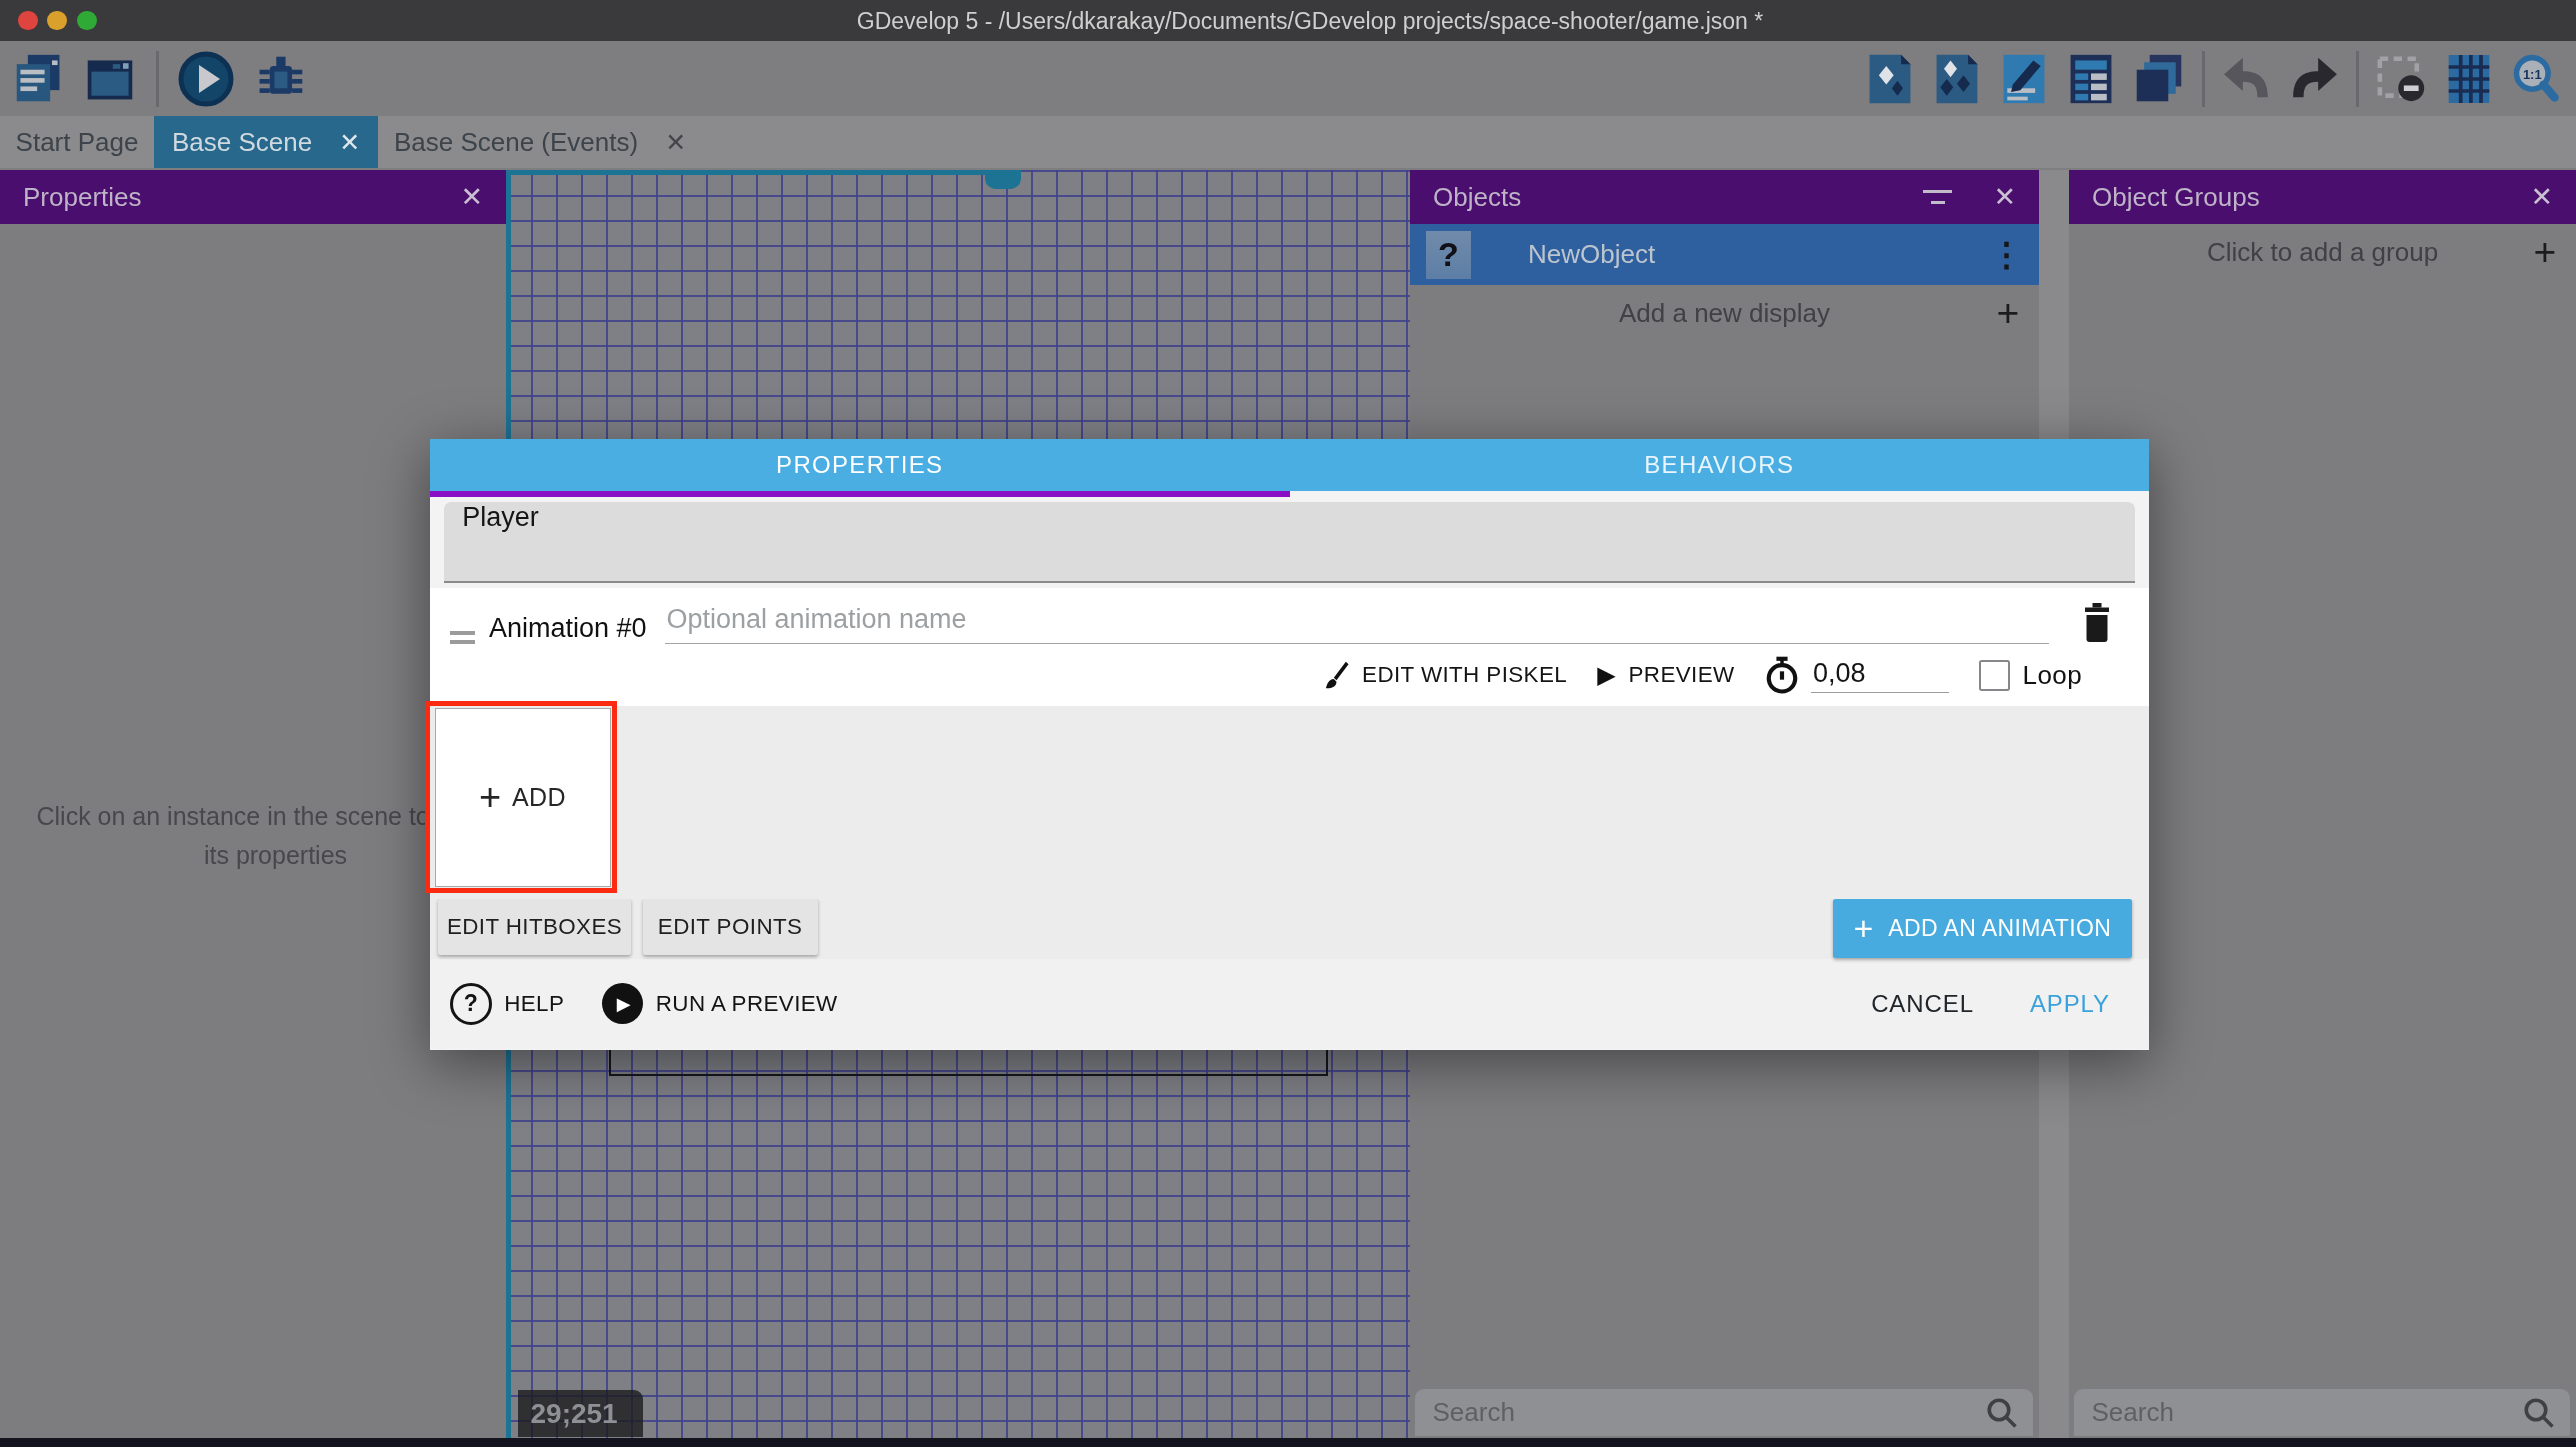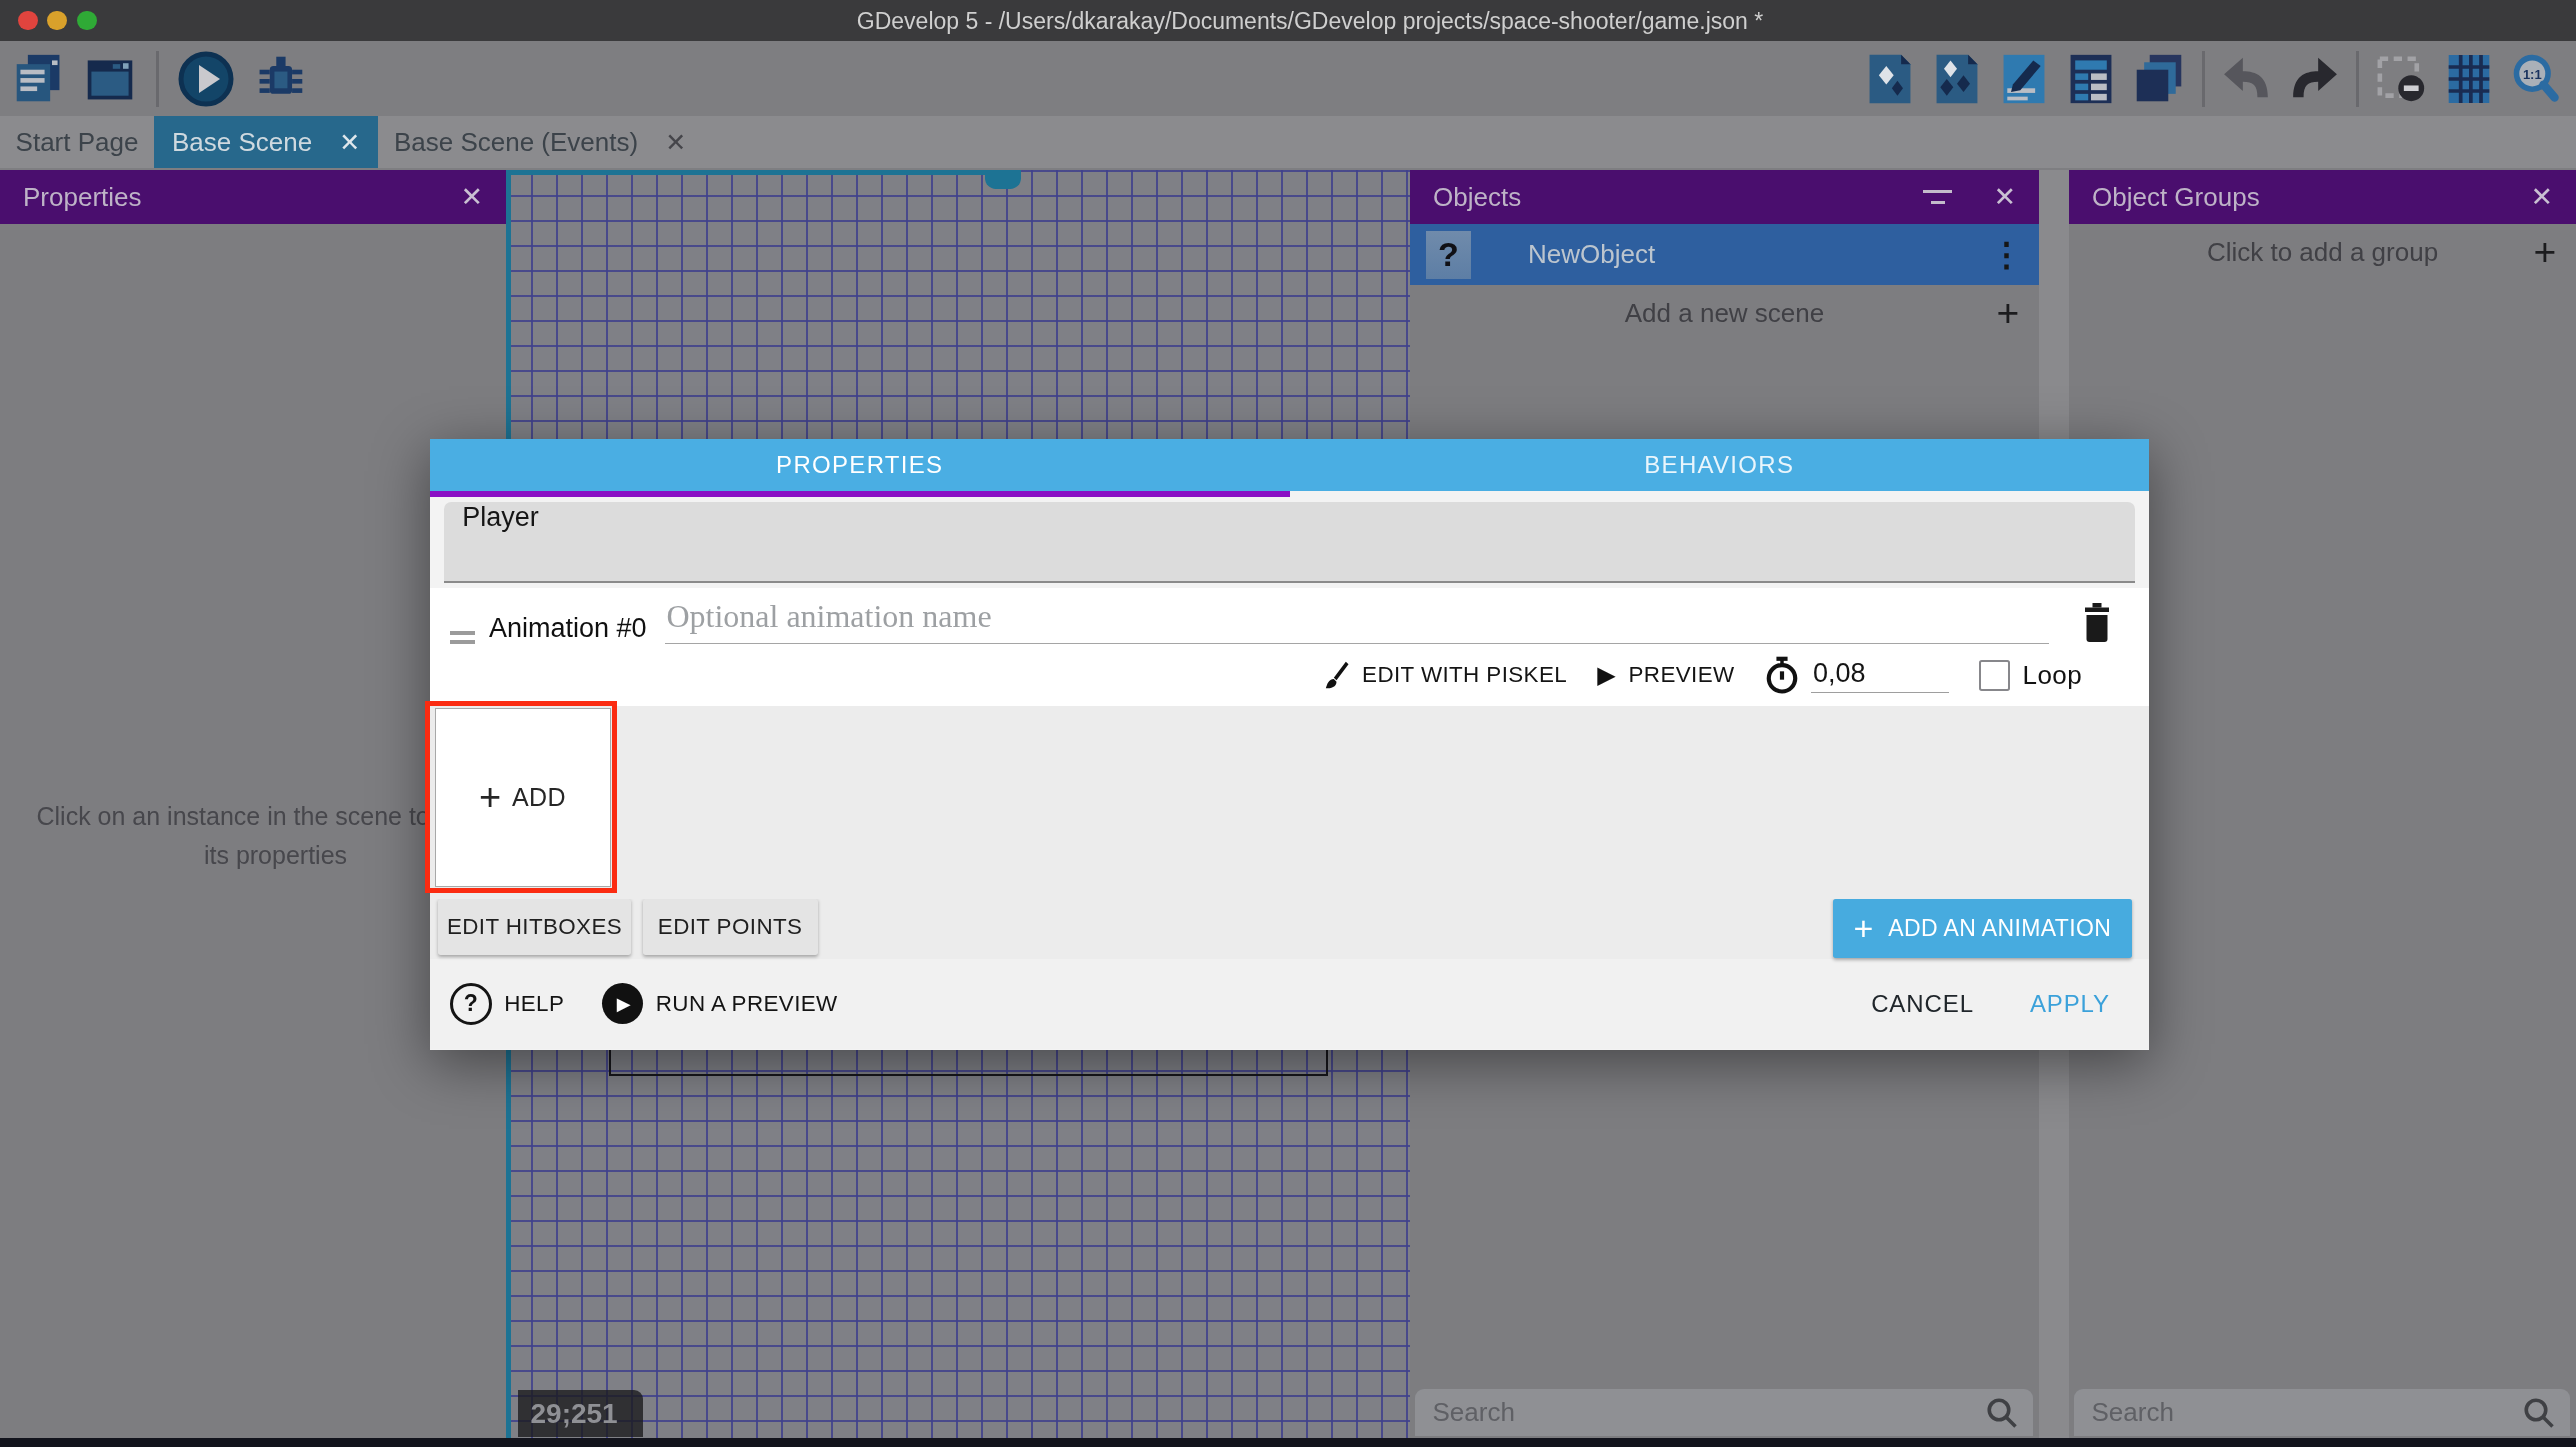--- a/index.html
+++ b/index.html
@@ -75,22 +75,22 @@
   .name-box{margin:4.5px 14.3px 0 14.3px;height:81px;background:#dcdcdc;border-radius:7.2px 7.2px 0 0;
             border-bottom:2.7px solid #8a8a8a;box-sizing:border-box;}
   .name-box .lab{font-size:19.7px;color:#6c6c6c;margin:10.7px 0 5.4px 18px;}
   .name-box .val{font-size:27px;color:#151515;margin-left:18px;}
   .sec-anim{height:118px;background:#fff;}
   .anim-r1{height:56px;display:flex;align-items:flex-end;}
   .drag-handle{margin-left:19.7px;display:flex;flex-direction:column;gap:5.4px;}
   .drag-handle i{display:block;width:25px;height:3.6px;background:#9b9b9b;}
   .anim-label{font-size:27px;color:#101010;margin-left:14.3px;white-space:nowrap;}
   .anim-input{flex:1;margin:5.4px 30px 0 18px;border:none;outline:none;background:transparent;
-            border-bottom:1.8px solid #a5a5a5;font-family:Liberation Serif, serif;
-            font-size:32px;color:#222;padding:0 0 7.2px 1.8px;}
+            border-bottom:1.8px solid #a5a5a5;font-family:Liberation Sans, sans-serif;
+            font-size:27px;color:#222;padding:0 0 7.2px 1.8px;}
   .anim-input::placeholder{color:#9da0a3;}
   .anim-r2{height:63px;display:flex;align-items:center;justify-content:flex-end;
            padding-right:67px;gap:30px;}
   .tool-item{display:flex;align-items:center;gap:12.5px;font-size:22.4px;color:#141414;letter-spacing:0.4px;}
   .time-input{width:134px;border:none;outline:none;background:transparent;
             border-bottom:1.8px solid #9e9e9e;font-family:"Liberation Sans",sans-serif;
             font-size:27px;color:#141414;padding-bottom:3.6px;}
   .checkbox{width:27px;height:27px;border:2.7px solid #87878b;border-radius:2.7px;background:#fff;}
   .loop-lab{font-size:26px;color:#121212;}
   .sec-thumbs{height:193px;background:#ececec;position:relative;}
@@ -279,21 +279,21 @@
           <i style="width:14.3px;margin-left:7.2px;"></i>
         </span>
       <span class="ph-x">✕</span>
     </div>
     <div class="obj-row">
       <span class="obj-qtile">?</span>
       <span class="obj-name">NewObject</span>
       <span class="kebab">⋮</span>
     </div>
     <div class="add-row">
-      <span class="lbl">Add a new scene</span>
+      <span class="lbl">Add a new display</span>
       <span class="plus">+</span>
     </div>
     <div class="search-box">
       <input type="text" placeholder="Search" style="">
       <svg width="36" height="36" viewBox="0 0 24 24" style="margin-right:12.5px;">
           <circle cx="10" cy="10" r="6.5" fill="none" stroke="#3f4044" stroke-width="2.4"></circle>
           <line x1="15" y1="15" x2="21" y2="21" stroke="#3f4044" stroke-width="2.4"></line>
         </svg>
     </div>
   </div>

